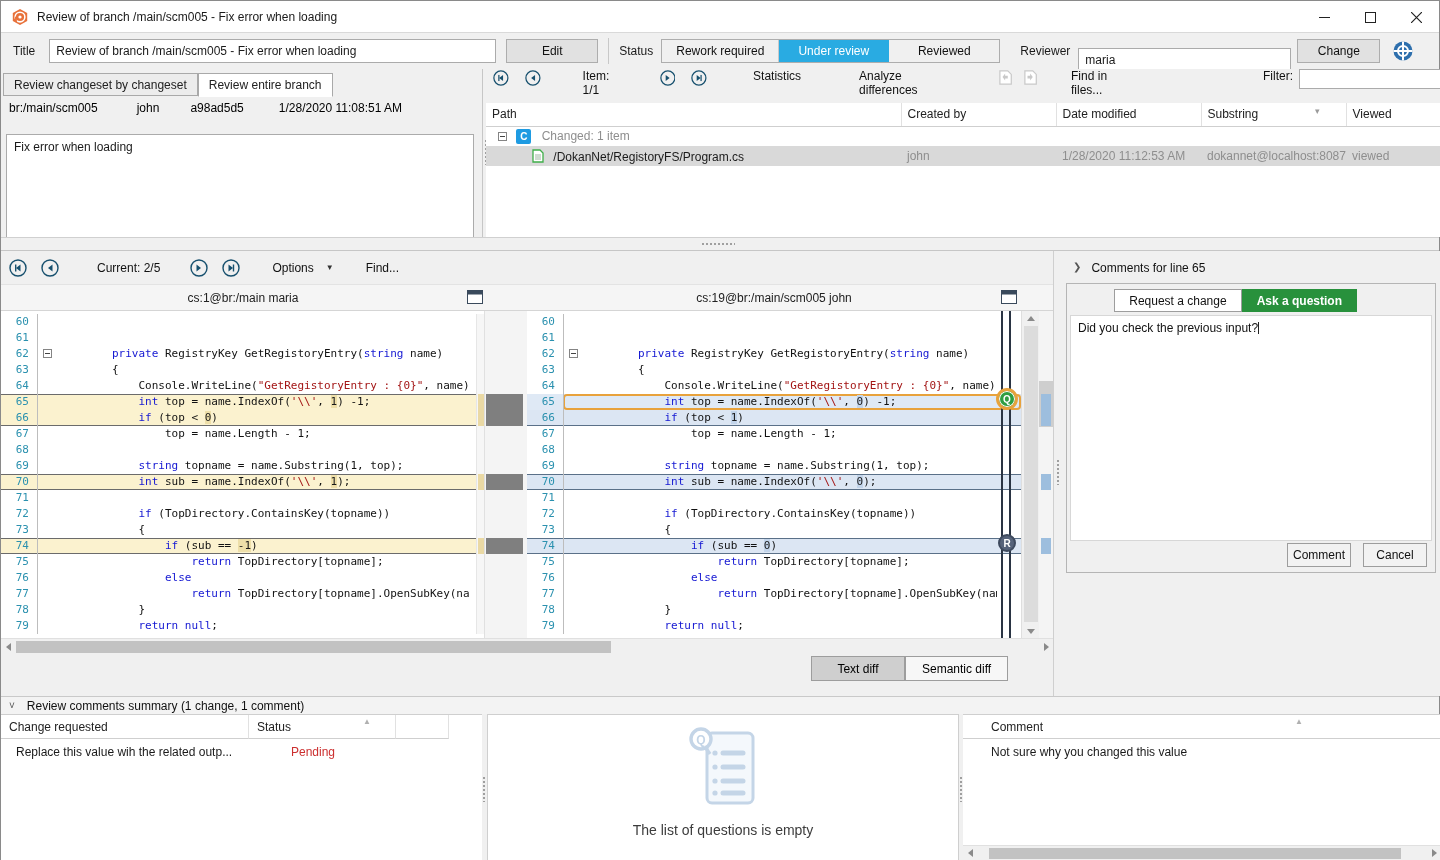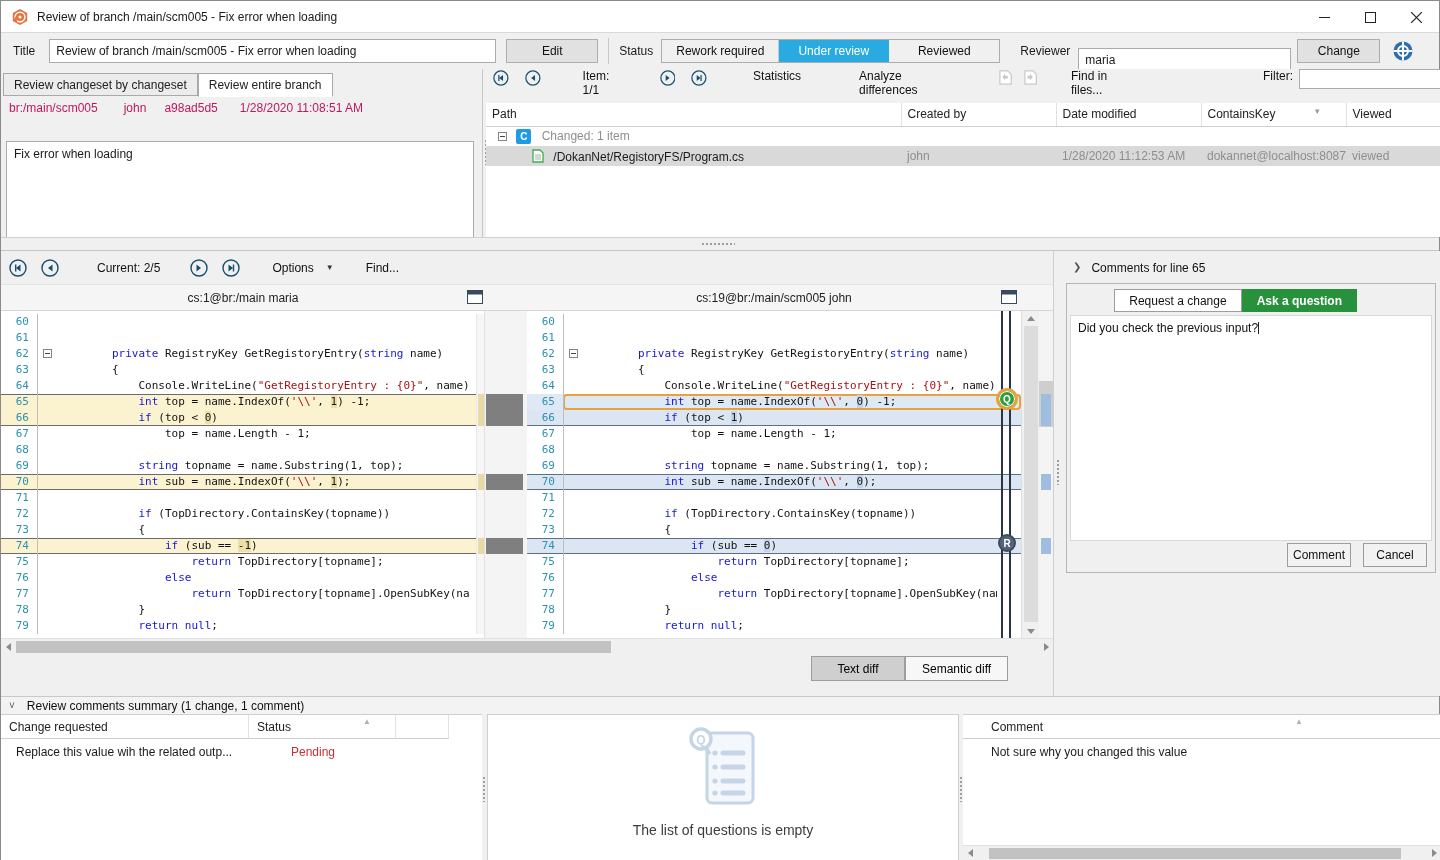--- a/index.html
+++ b/index.html
@@ -28,22 +28,22 @@
 
   
   .top-left { position:absolute; left:0; top:68px; width:481px; height:168px; background:#f0f0f0; }
   .vsplit1 { position:absolute; left:481px; top:68px; width:4px; height:168px; background:#f0f0f0; border-left:1px solid #c6c6c6; }
   .grip-v { position:absolute; width:5px; height:26px; background:radial-gradient(#9f9f9f 1px, transparent 1.2px); background-size:4px 4px; }
   .grip-h { position:absolute; height:5px; width:34px; background:radial-gradient(#9f9f9f 1px, transparent 1.2px); background-size:4px 4px; }
 
   .tabs { position:absolute; left:2px; top:4px; height:24px; display:flex; }
   .tab { padding:0 10px; display:flex; align-items:center; border:1px solid #a9a9a9; background:#ececec; color:#222; height:23px; }
   .tab.active { background:#fff; height:24px; border-bottom:1px solid #fff; z-index:2; }
-  .branchinfo { position:absolute; left:8px; top:32px; display:flex; gap:0; color:#be185d; }
-  .comment-box { position:absolute; left:5px; top:72px; width:468px; height:114px; background:#fff; border:1px solid #ababab; padding:5px 7px; }
+  .branchinfo { position:absolute; left:8px; top:32px; display:flex; gap:13px; color:#000000; }
+  .comment-box { position:absolute; left:5px; top:65px; width:468px; height:114px; background:#fff; border:1px solid #ababab; padding:5px 7px; }
 
   .top-right { position:absolute; left:485px; top:68px; width:955px; height:168px; background:#fff; }
   .tr-toolbar { position:absolute; left:0; top:0; width:100%; height:34px; background:#f0f0f0; display:flex; align-items:flex-start; }
   .navicon { width:18px; height:18px; }
   .tool-label { color:#111; }
   .doc-icn { width:15px; height:17px; }
 
   table.files { position:absolute; left:0; top:34px; width:955px; border-collapse:collapse; table-layout:fixed; background:#fff; }
   table.files th { font-weight:normal; text-align:left; border-right:1px solid #e1e1e1; border-bottom:1px solid #cfcfcf; height:23px; padding:0 6px; color:#222; background:#fff; position:relative; }
   table.files td { height:20px; padding:0 6px; color:#8e8e8e; white-space:nowrap; overflow:hidden; }
@@ -262,21 +262,21 @@
           <col style="width:155px">
           <col style="width:145px">
           <col style="width:145px">
           <col style="width:95px">
         </colgroup>
       <tbody>
           <tr>
         <th>Path</th>
         <th>Created by</th>
         <th>Date modified</th>
-        <th><span>ContainsKey</span><span class="sort-caret">▾</span></th>
+        <th><span>Substring</span><span class="sort-caret">▾</span></th>
         <th>Viewed</th>
       </tr>
       <tr class="tree-row">
         <td colspan="5" style="padding-left:12px">
           <span class="expander"></span>
           <span class="c-badge">C</span>
           <span>Changed: 1 item</span>
         </td>
       </tr>
       <tr class="file-row">

